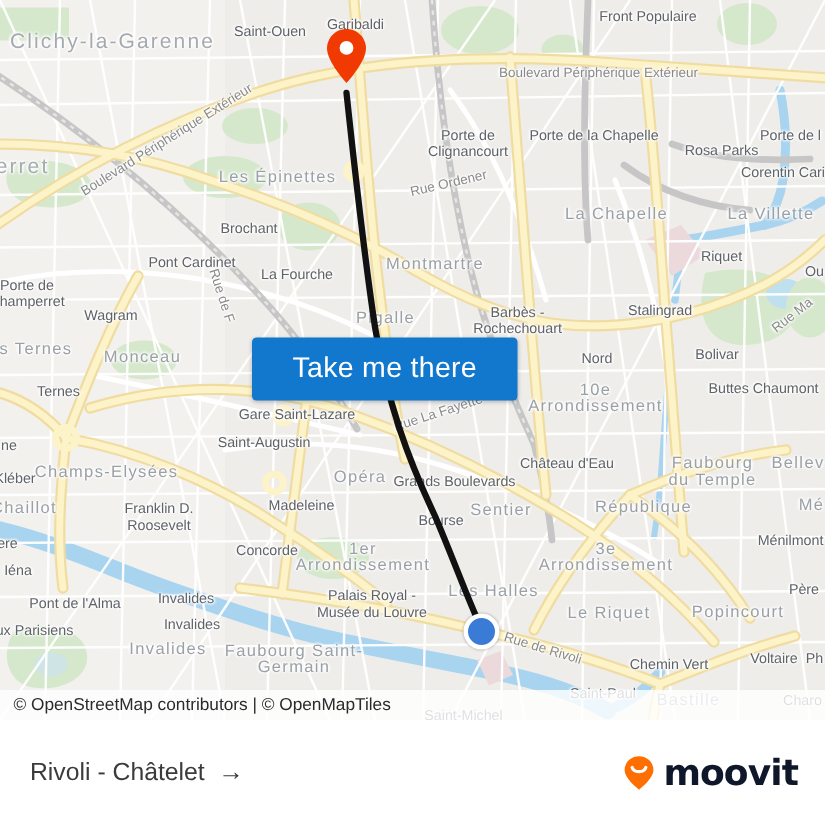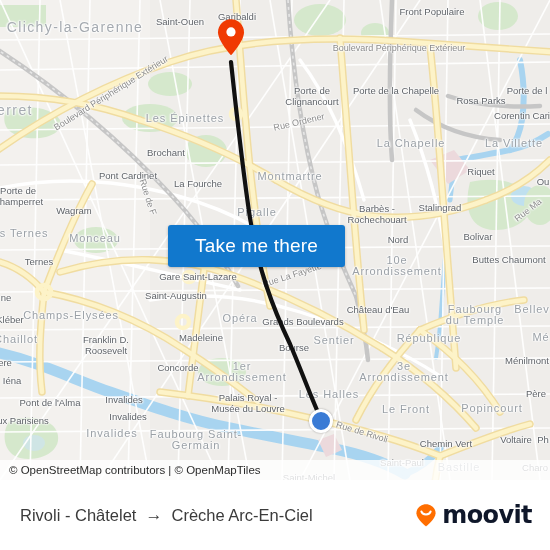--- a/index.html
+++ b/index.html
@@ -301,21 +301,21 @@
         <div class="lbl place" style="left: 514px; top: 143px;">La Villette</div>
         <div class="lbl poi" style="left: 128px; top: 176px;">Pont Cardinet</div>
         <div class="lbl poi" style="left: 198px; top: 184px;">La Fourche</div>
         <div class="lbl place" style="left: 290px; top: 176px;">Montmartre</div>
         <div class="lbl poi" style="left: 481px; top: 172px;">Riquet</div>
         <div class="lbl poi two" style="left: 18px; top: 196px;">Porte de
 Champerret</div>
         <div class="lbl road" style="left: 148px; top: 197px; transform: translate(-50%, -50%) rotate(72deg);">Rue de F</div>
         <div class="lbl poi" style="left: 74px; top: 211px;">Wagram</div>
         <div class="lbl place" style="left: 257px; top: 212px;">Pigalle</div>
-        <div class="lbl poi two" style="left: 345px; top: 214px; margin-left: 32px;">Barbès -
+        <div class="lbl poi two" style="left: 345px; top: 214px;">Barbès -
 Rochechouart</div>
         <div class="lbl poi" style="left: 440px; top: 208px;">Stalingrad</div>
         <div class="lbl road" style="left: 528px; top: 210px; transform: translate(-50%, -50%) rotate(-38deg);">Rue Ma</div>
         <div class="lbl place" style="left: 17px; top: 233px;">Les Ternes</div>
         <div class="lbl place" style="left: 95px; top: 238px;">Monceau</div>
         <div class="lbl poi" style="left: 398px; top: 240px;">Nord</div>
         <div class="lbl poi" style="left: 478px; top: 237px;">Bolivar</div>
         <div class="lbl poi" style="left: 39px; top: 262px;">Ternes</div>
         <div class="lbl poi" style="left: 198px; top: 277px;">Gare Saint-Lazare</div>
         <div class="lbl place two" style="left: 397px; top: 266px;">10e
@@ -349,21 +349,21 @@
 Arrondissement</div>
         <div class="lbl poi" style="left: 527px; top: 361px;">Ménilmont</div>
         <div class="lbl poi" style="left: 50px; top: 403px;">Pont de l'Alma</div>
         <div class="lbl poi" style="left: 124px; top: 400px;">Invalides</div>
         <div class="lbl poi two" style="left: 248px; top: 403px;">Palais Royal -
 Musée du Louvre</div>
         <div class="lbl place" style="left: 329px; top: 394px;">Les Halles</div>
         <div class="lbl poi" style="left: 536px; top: 394px;">Père</div>
         <div class="lbl poi" style="left: 23px; top: 421px;">ux Parisiens</div>
         <div class="lbl poi" style="left: 128px; top: 417px;">Invalides</div>
-        <div class="lbl place" style="left: 406px; top: 409px;">Le Front</div>
+        <div class="lbl place" style="left: 406px; top: 409px;">Le Riquet</div>
         <div class="lbl place" style="left: 492px; top: 408px;">Popincourt</div>
         <div class="lbl place" style="left: 112px; top: 433px;">Invalides</div>
         <div class="lbl place two" style="left: 196px; top: 440px;">Faubourg Saint-
 Germain</div>
         <div class="lbl road" style="left: 362px; top: 432px; transform: translate(-50%, -50%) rotate(17deg);">Rue de Rivoli</div>
         <div class="lbl poi" style="left: 446px; top: 444px;">Chemin Vert</div>
         <div class="lbl poi" style="left: 516px; top: 440px;">Voltaire</div>
         <div class="lbl poi" style="left: 309px; top: 478px; text-decoration: underline;">Saint-Michel</div>
         <div class="lbl poi" style="left: 402px; top: 463px;">Saint-Paul</div>
         <div class="lbl place" style="left: 459px; top: 467px;">Bastille</div>
@@ -387,21 +387,20 @@
 
     <button id="take-me-there">Take me there</button>
 
     <div id="attribution">© OpenStreetMap contributors | © OpenMapTiles</div>
   </div>
 
   <div id="footer">
     <div id="trip-summary">
       <span>Rivoli - Châtelet</span>
       <span id="trip-arrow">→</span>
-      <span>Crèche Arc-En-Ciel</span>
     </div>
 
     <div id="moovit-logo">
       <svg width="26" height="26" viewBox="0 0 26 26">
         <path d="M13 2.2 C 7.6 2.2, 3.4 6.3, 3.4 11.3 C 3.4 17.2, 13 24.4, 13 24.4
                  C 13 24.4, 22.6 17.2, 22.6 11.3 C 22.6 6.3, 18.4 2.2, 13 2.2 z" fill="#ff6e00"></path>
         <path d="M8.4 9.6 C 9.4 13.4, 16.6 13.4, 17.6 9.6" fill="none" stroke="#ffffff" stroke-width="2.1" stroke-linecap="round"></path>
       </svg>
       <span id="moovit-wordmark">moovit</span>
     </div>

